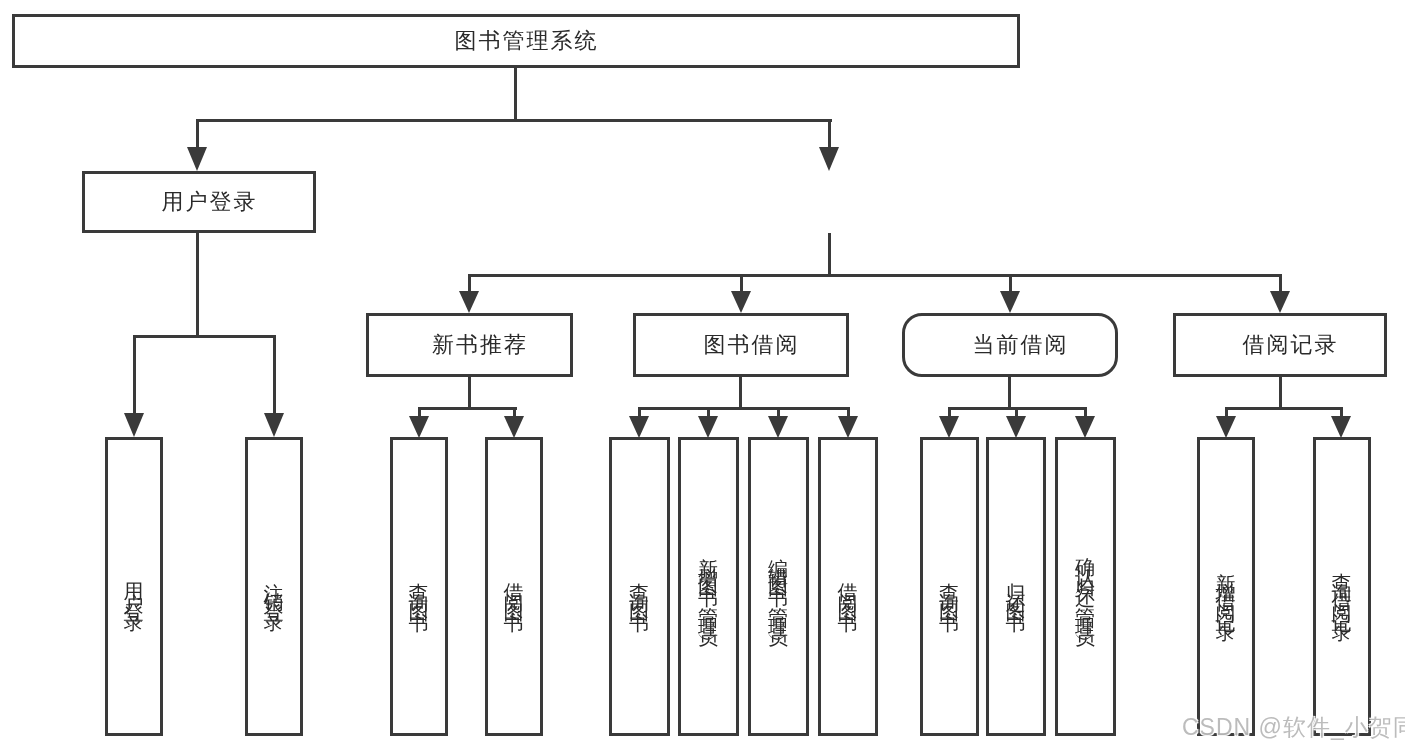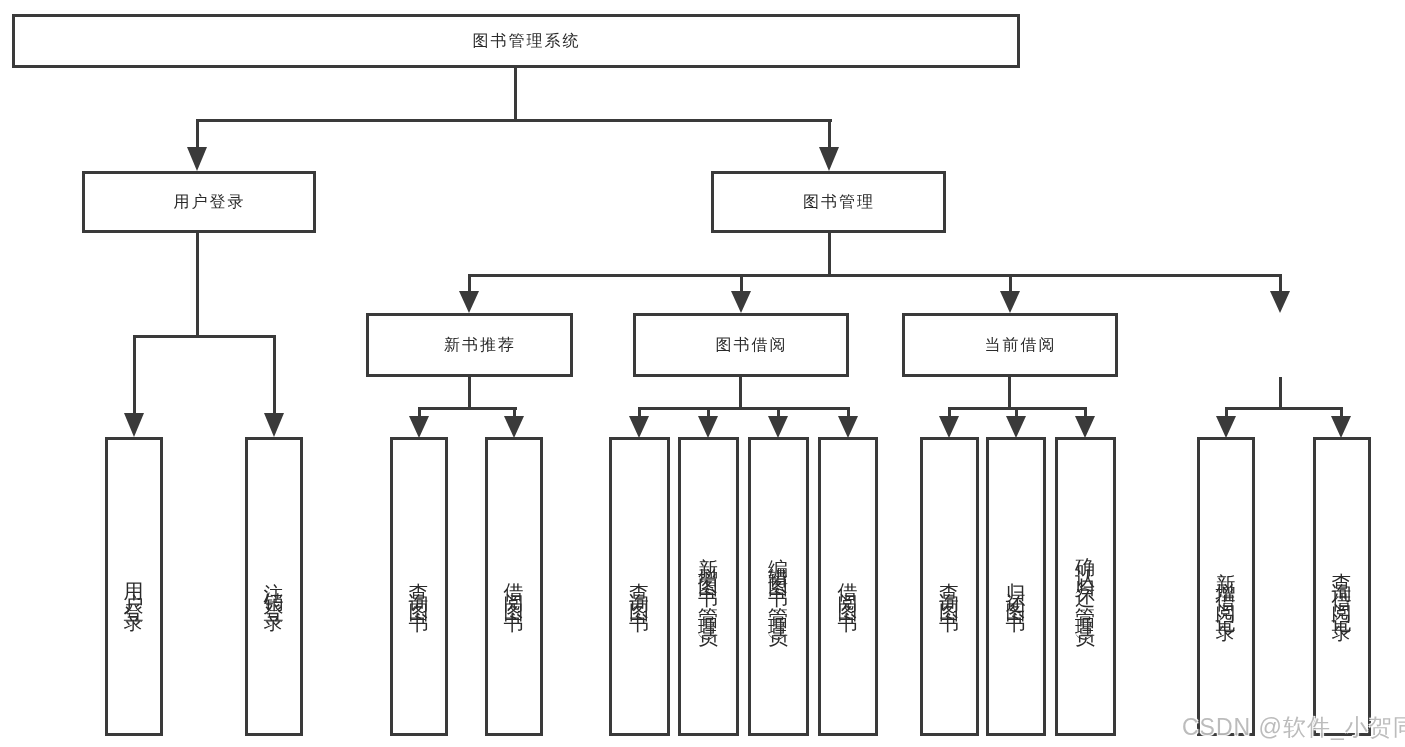--- a/index.html
+++ b/index.html
@@ -13,21 +13,21 @@
     position:relative;width:1405px;height:747px;background:var(--bg);
     font-family:"Liberation Sans","DejaVu Sans",sans-serif;
     overflow:hidden;
   }
   .box{
     position:absolute;box-sizing:border-box;background:#fff;
     border:3px solid var(--line);
     display:flex;align-items:center;justify-content:center;
     color:var(--text);
   }
-  .hbox{font-size:16px;letter-spacing:2px;white-space:nowrap;padding-left:21px;}
+  .hbox{font-size:22px;letter-spacing:2px;white-space:nowrap;padding-left:21px;}
   .vbox{
     writing-mode:vertical-rl;text-orientation:mixed;
     font-size:20px;letter-spacing:10px;line-height:1;
   }
   .hline{position:absolute;height:3px;background:var(--line);}
   .vline{position:absolute;width:3px;background:var(--line);}
   .arrow{
     position:absolute;width:0;height:0;
     border-left:10px solid transparent;border-right:10px solid transparent;
     border-top:24px solid var(--line);
@@ -46,36 +46,36 @@
 <div id="canvas">
 
   <div class="box hbox" style="left:12px;top:14px;width:1008px;height:54px;">
     <span>图书管理系统</span>
   </div>
 
   <div class="box hbox" style="left:82px;top:171px;width:234px;height:62px;">
     <span>用户登录</span>
   </div>
 
-  <div class="box hbox" style="left:711px;top:171px;width:235px;height:62px;">
-    <span>图书管理</span>
-  </div>
 
   <div class="box hbox" style="left:633px;top:313px;width:216px;height:64px;">
     <span>图书借阅</span>
   </div>
 
   <div class="box hbox" style="left:366px;top:313px;width:207px;height:64px;">
     <span>新书推荐</span>
   </div>
 
-  <div class="box hbox" style="left:902px;top:313px;width:216px;height:64px;">
+  <div class="box hbox" style="left:902px;top:313px;width:216px;height:64px;border-radius:20px;">
     <span>当前借阅</span>
   </div>
 
+  <div class="box hbox" style="left:1173px;top:313px;width:214px;height:64px;">
+    <span>借阅记录</span>
+  </div>
 
   <div class="box vbox" style="left:105px;top:437px;width:58px;height:299px;">
     <span>用户登录</span>
   </div>
   <div class="box vbox" style="left:245px;top:437px;width:58px;height:299px;">
     <span>注销登录</span>
   </div>
 
   <div class="box vbox" style="left:390px;top:437px;width:58px;height:299px;">
     <span>查询图书</span>

